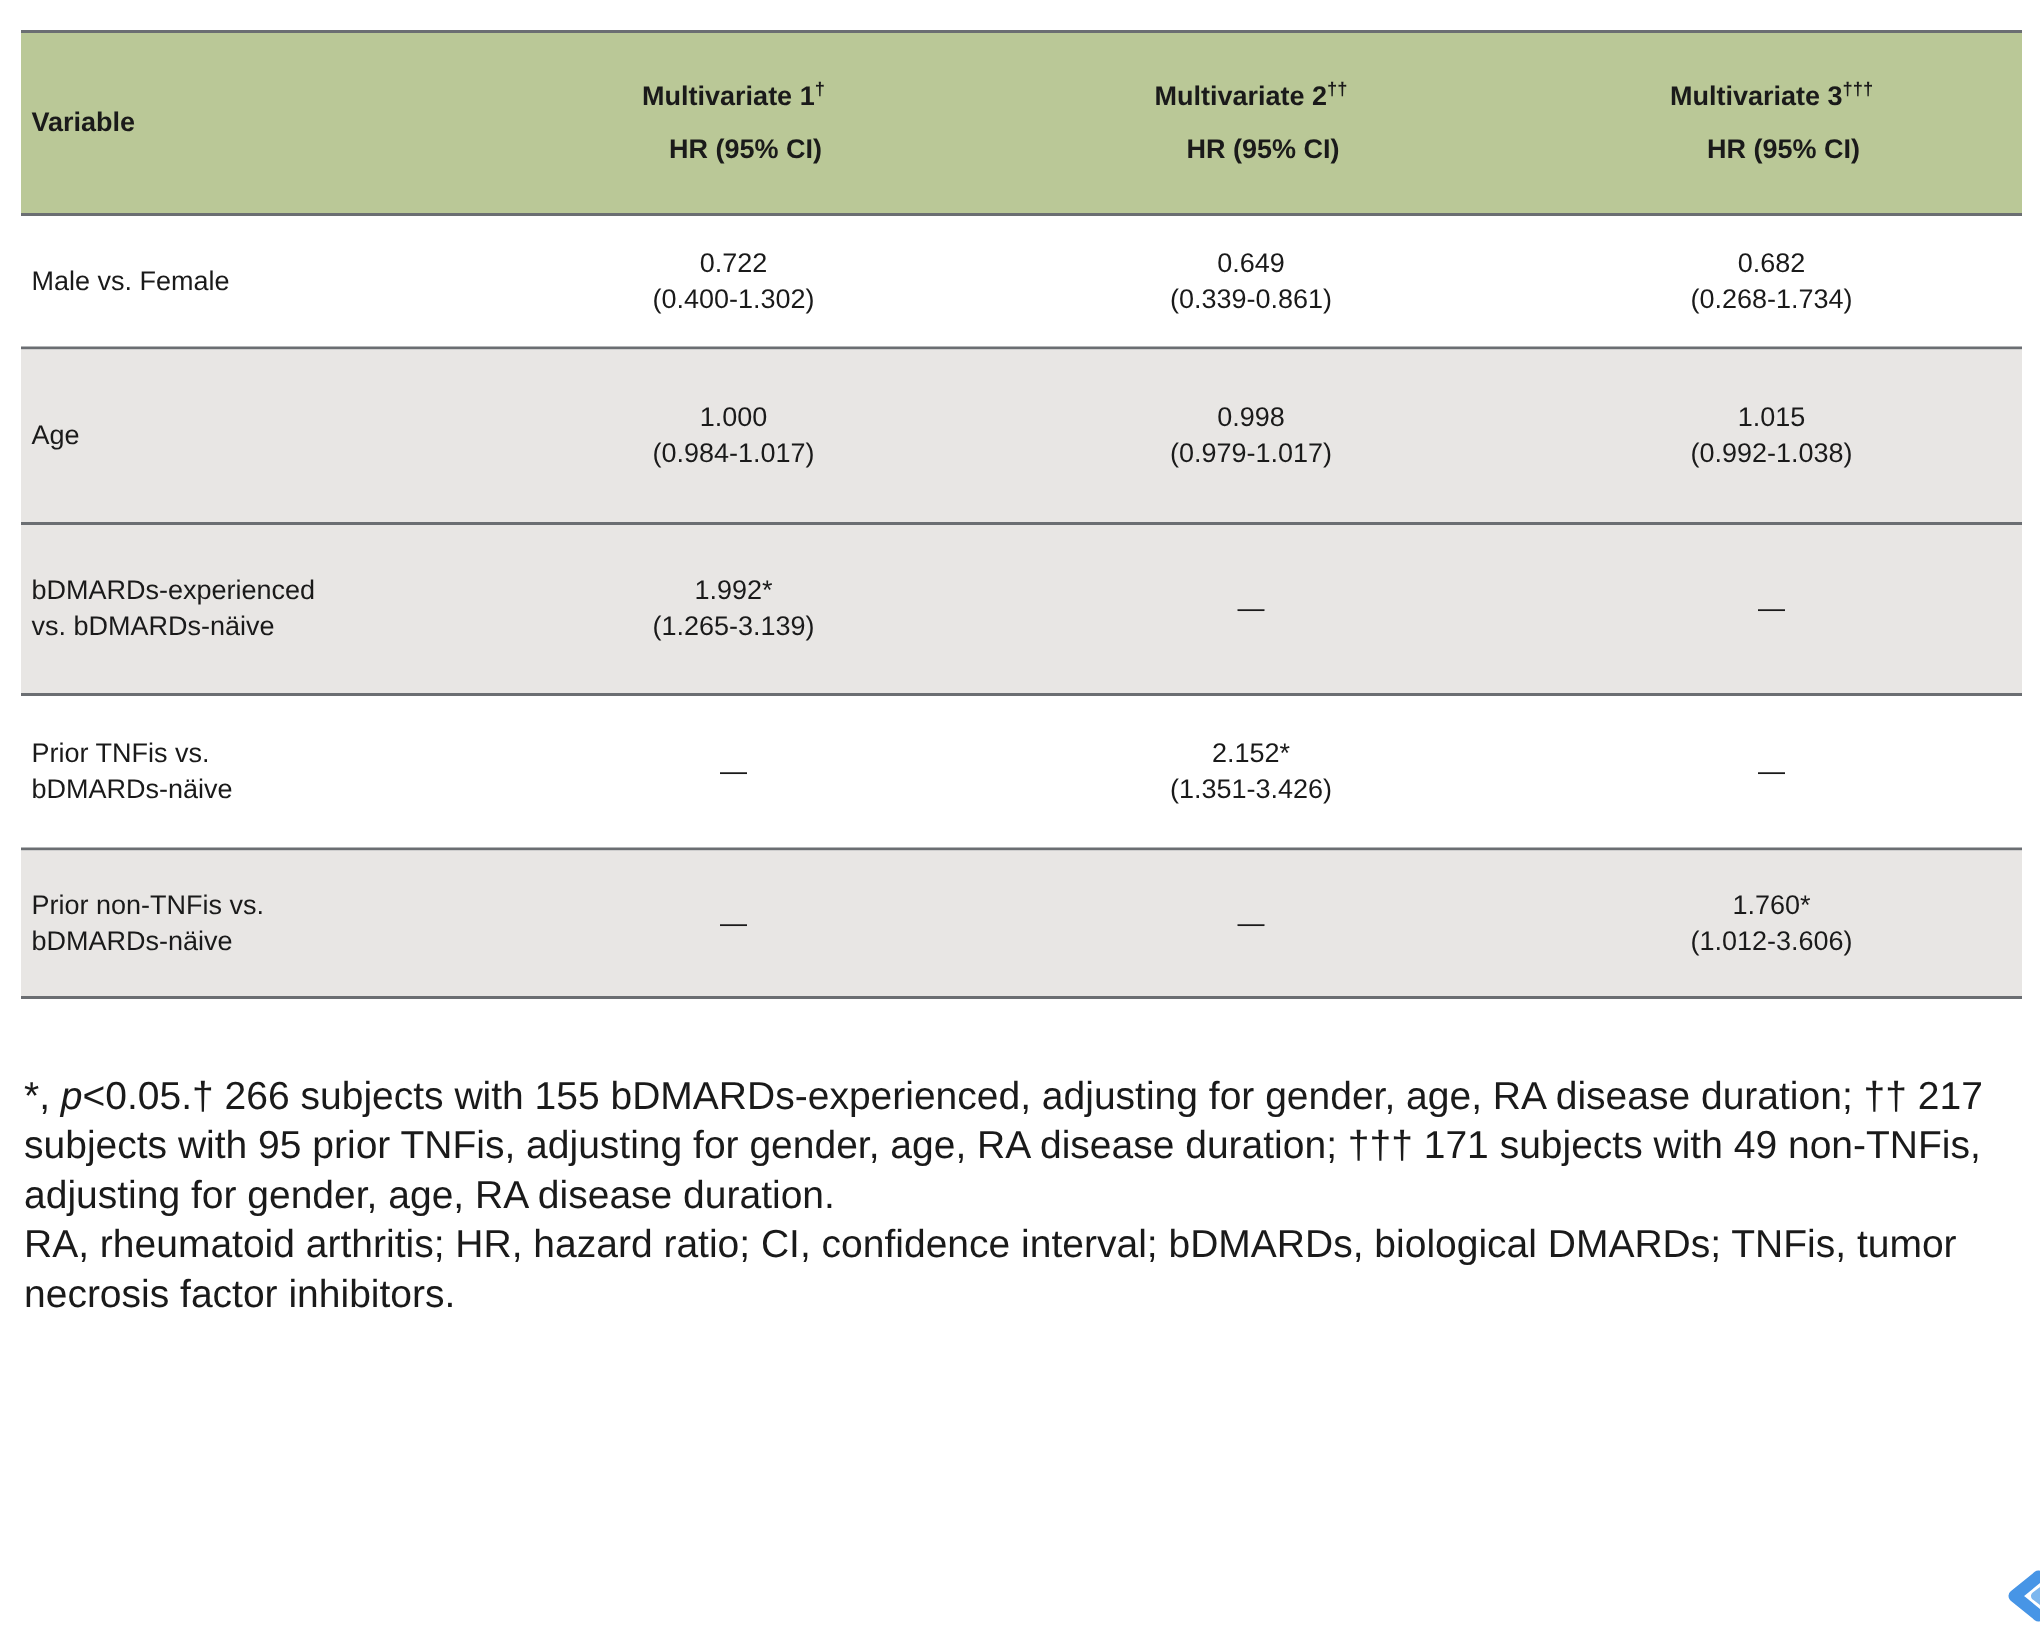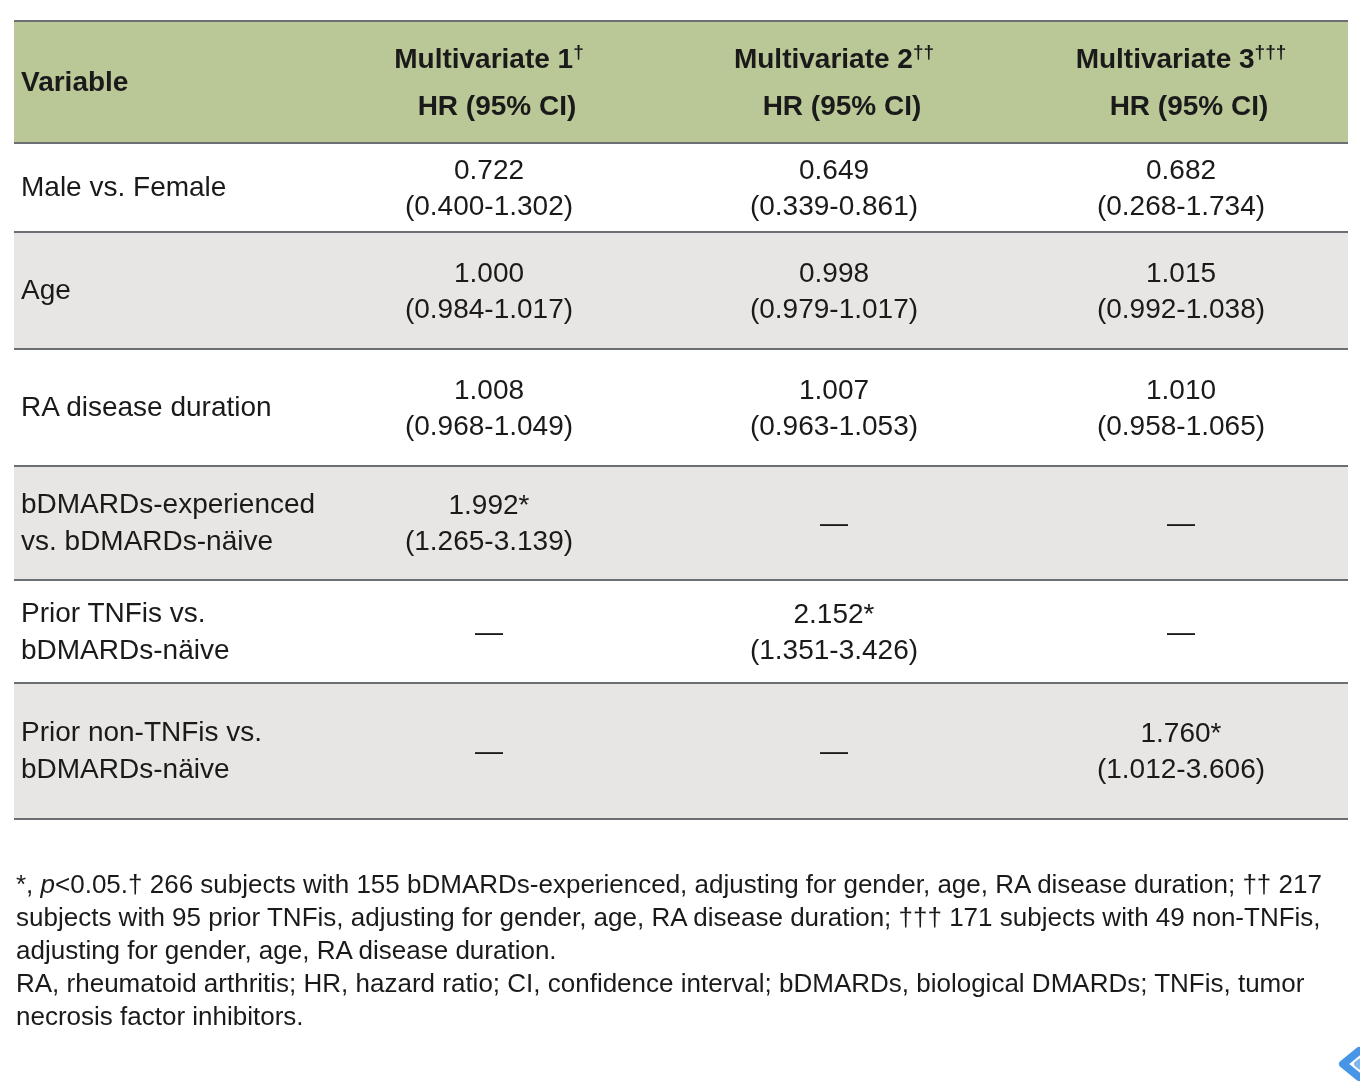--- a/index.html
+++ b/index.html
@@ -19,35 +19,35 @@
   }
   .page{
     width:1360px;height:1084px;
     padding:20px 12px 0 14px;
     position:relative;
     overflow:hidden;
   }
   .tbl{
     width:1334px;
     border-top:2px solid var(--line);
-    font-size:28px;
+    font-size:18px;
   }
   .row{
     display:grid;
     grid-template-columns:310px 330px 360px 334px;
     border-bottom:2px solid var(--line);
     align-items:stretch;
   }
   .thead{height:122px;background:var(--header-bg);font-weight:bold;}
   .r1{height:89px;}
   .r2{height:117px;background:var(--alt-bg);}
   .r3{height:117px;}
   .r4{height:114px;background:var(--alt-bg);}
   .r5{height:103px;}
-  .r6{height:136px;background:var(--alt-bg);}
+  .r6{height:99px;background:var(--alt-bg);}
   .cell{
     display:flex;flex-direction:column;
     justify-content:center;
   }
   .cell.var{align-items:flex-start;padding-left:7px;line-height:1.32;}
   .cell.val{align-items:center;text-align:center;}
   .hr-line{line-height:1.2;}
   .ci-line{line-height:1.2;margin-top:2px;}
   .hdr-title{line-height:1.2;}
   .hdr-sub{line-height:1.2;margin-top:13px;margin-left:16px;}
@@ -132,41 +132,20 @@
         <div class="ci-line">(0.979-1.017)</div>
 
       </div>
       <div class="cell val">
         <div class="hr-line">1.015</div>
         <div class="ci-line">(0.992-1.038)</div>
 
       </div>
     </div>
 
-    <div class="row r3">
-      <div class="cell var">
-        <div class="var-l1">RA disease duration</div>
-
-      </div>
-      <div class="cell val">
-        <div class="hr-line">1.008</div>
-        <div class="ci-line">(0.968-1.049)</div>
-
-      </div>
-      <div class="cell val">
-        <div class="hr-line">1.007</div>
-        <div class="ci-line">(0.963-1.053)</div>
-
-      </div>
-      <div class="cell val">
-        <div class="hr-line">1.010</div>
-        <div class="ci-line">(0.958-1.065)</div>
-
-      </div>
-    </div>
 
     <div class="row r4">
       <div class="cell var">
         <div class="var-l1">bDMARDs-experienced</div>
         <div class="var-l2">vs. bDMARDs-näive</div>
       </div>
       <div class="cell val">
         <div class="hr-line">1.992*</div>
         <div class="ci-line">(1.265-3.139)</div>
 

